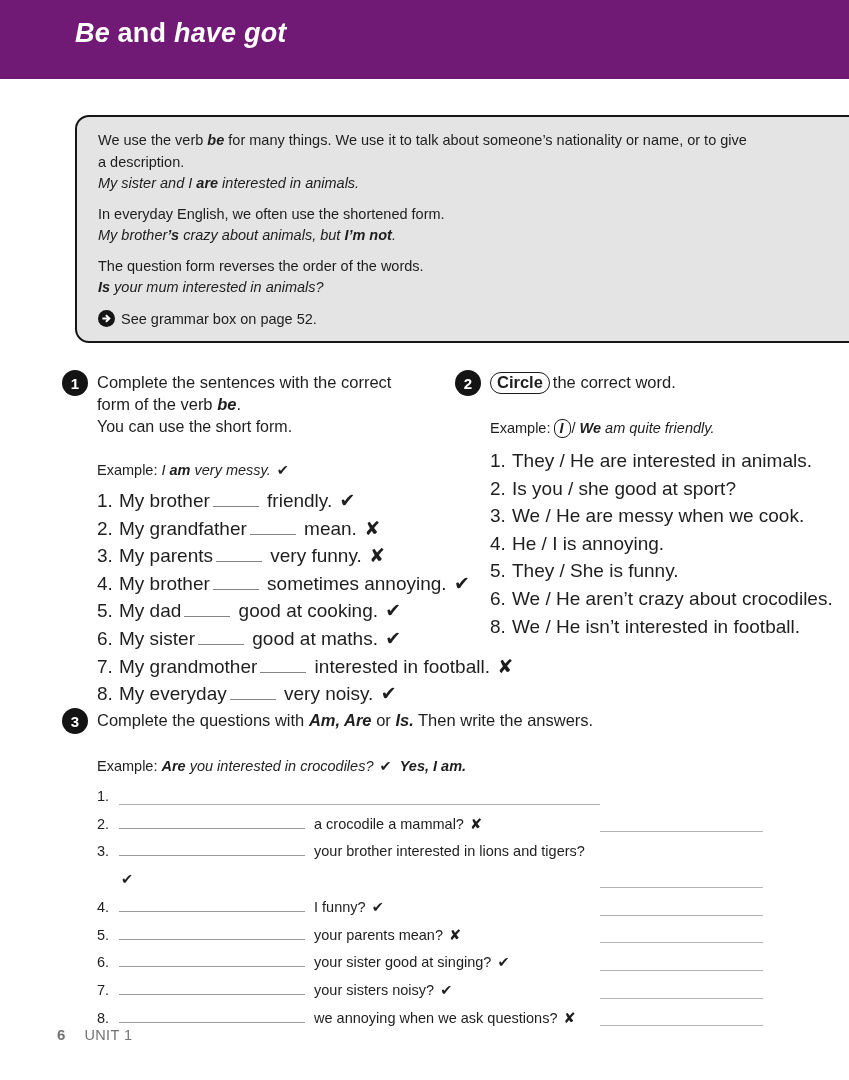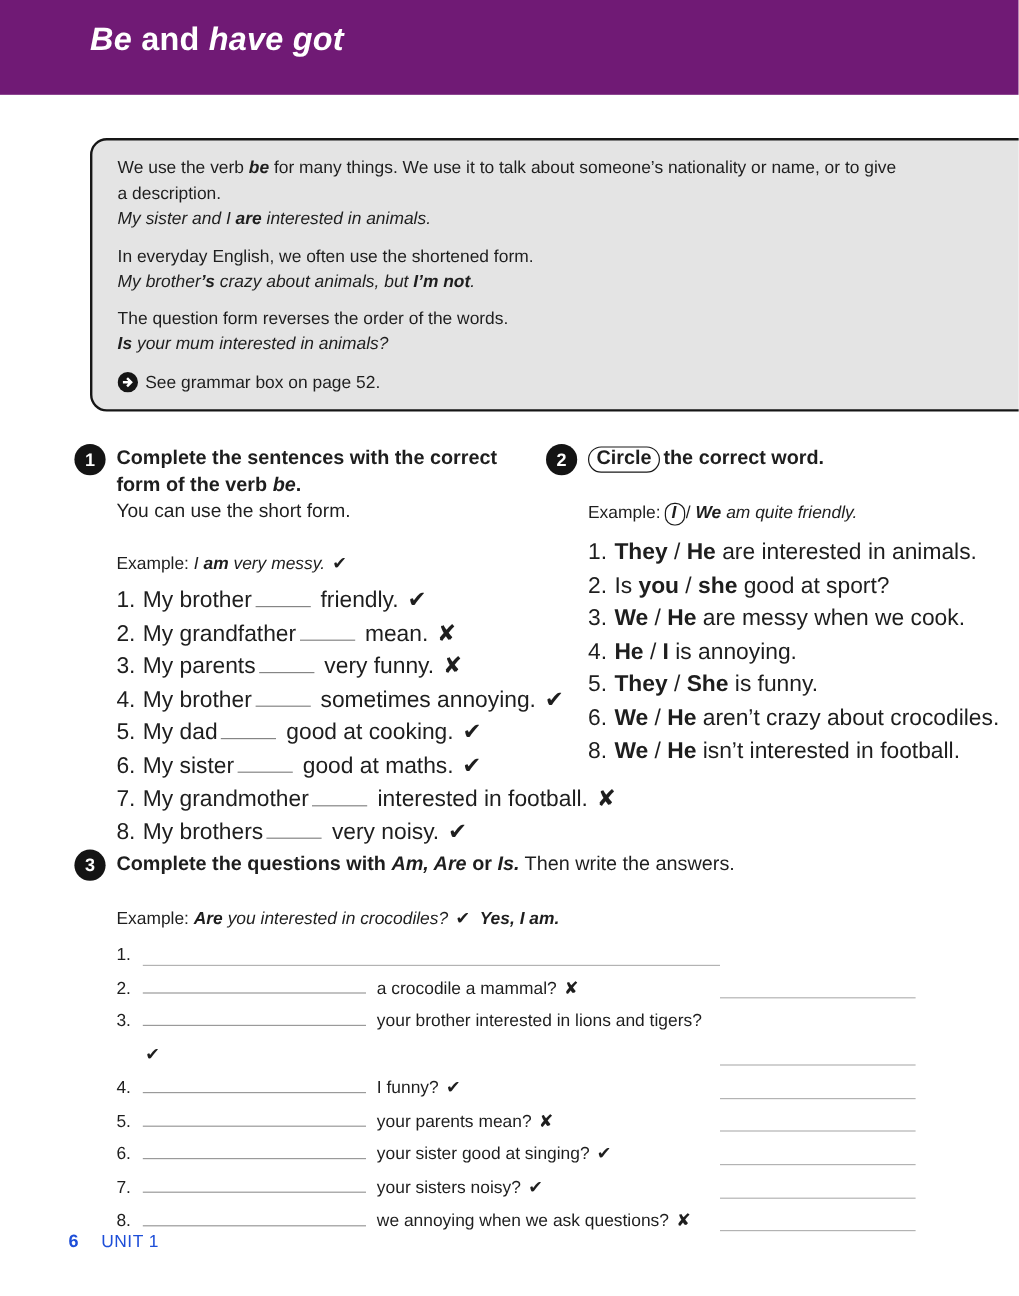--- a/index.html
+++ b/index.html
@@ -35,33 +35,33 @@
   .items{margin-top:6px;}
   .ex2 .items{margin-top:8px;}
   .item{font-size:19px;line-height:27.6px;white-space:nowrap;}
   .inum{display:inline-block;width:22px;}
   .items3{margin-top:6px;}
   .item3{display:grid;grid-template-columns:22px 1fr 163px;font-size:14.5px;line-height:27.7px;align-items:baseline;}
   .answer-line{height:0;border-bottom:1.4px solid #b3b3b3;align-self:end;margin-bottom:6px;}
 
   
   .seg-n{}
-  .seg-b{font-weight:bold;}
+  .seg-b{font-weight:normal;}
   .seg-i{font-style:italic;}
   .seg-bi{font-weight:bold;font-style:italic;}
   .seg-check,.seg-cross{font-weight:bold;margin-left:2px;}
   .seg-blank{display:inline-block;width:46px;height:1px;border-bottom:1.4px solid #858585;margin:0 3px;}
   .seg-qblank{display:inline-block;width:186px;height:1px;border-bottom:1.4px solid #9a9a9a;margin-right:5px;}
   .seg-circled{display:inline-block;font-weight:bold;border:1.6px solid #1a1a1a;border-radius:12px;
                padding:0 6px 1px;line-height:19px;margin-right:3px;}
   .seg-ci{display:inline-block;font-weight:bold;font-style:italic;border:1.6px solid #1a1a1a;
           border-radius:8px;padding:0 6px 1px 4px;line-height:16px;margin-right:1px;}
 
   
-  .footer{position:absolute;left:57px;top:1026px;font-size:14.5px;color:#1d4ed8;}
+  .footer{position:absolute;left:57px;top:1026px;font-size:14.5px;color:#737373;}
   .footer .pnum{font-weight:bold;font-size:15px;}
   .footer .unit{margin-left:15px;letter-spacing:.4px;}
 </style>
 </head>
 <body>
 
 <div class="page">
 
   <header class="title-bar">
     <h1><span class="seg-i">Be</span><span class="seg-n"> and </span><span class="seg-i">have got</span></h1>
@@ -113,21 +113,21 @@
           <div class="item">
             <span class="inum">5.</span><span class="itxt"><span class="seg-n">My dad</span><span class="seg-blank"></span><span class="seg-n"> good at cooking. </span><span class="seg-check">✔</span></span>
           </div>
           <div class="item">
             <span class="inum">6.</span><span class="itxt"><span class="seg-n">My sister</span><span class="seg-blank"></span><span class="seg-n"> good at maths. </span><span class="seg-check">✔</span></span>
           </div>
           <div class="item">
             <span class="inum">7.</span><span class="itxt"><span class="seg-n">My grandmother</span><span class="seg-blank"></span><span class="seg-n"> interested in football. </span><span class="seg-cross">✘</span></span>
           </div>
           <div class="item">
-            <span class="inum">8.</span><span class="itxt"><span class="seg-n">My brothers</span><span class="seg-blank"></span><span class="seg-n"> very noisy. </span><span class="seg-check">✔</span></span>
+            <span class="inum">8.</span><span class="itxt"><span class="seg-n">My everyday</span><span class="seg-blank"></span><span class="seg-n"> very noisy. </span><span class="seg-check">✔</span></span>
           </div>
         </div>
     </div>
   </section>
 
   <section class="exercise ex2">
     <div class="ex-head">
       <span class="badge">2</span>
       <h2 class="ex-title"><span class="seg-circled">Circle</span><span class="seg-b">the correct word.</span></h2>
     </div>

